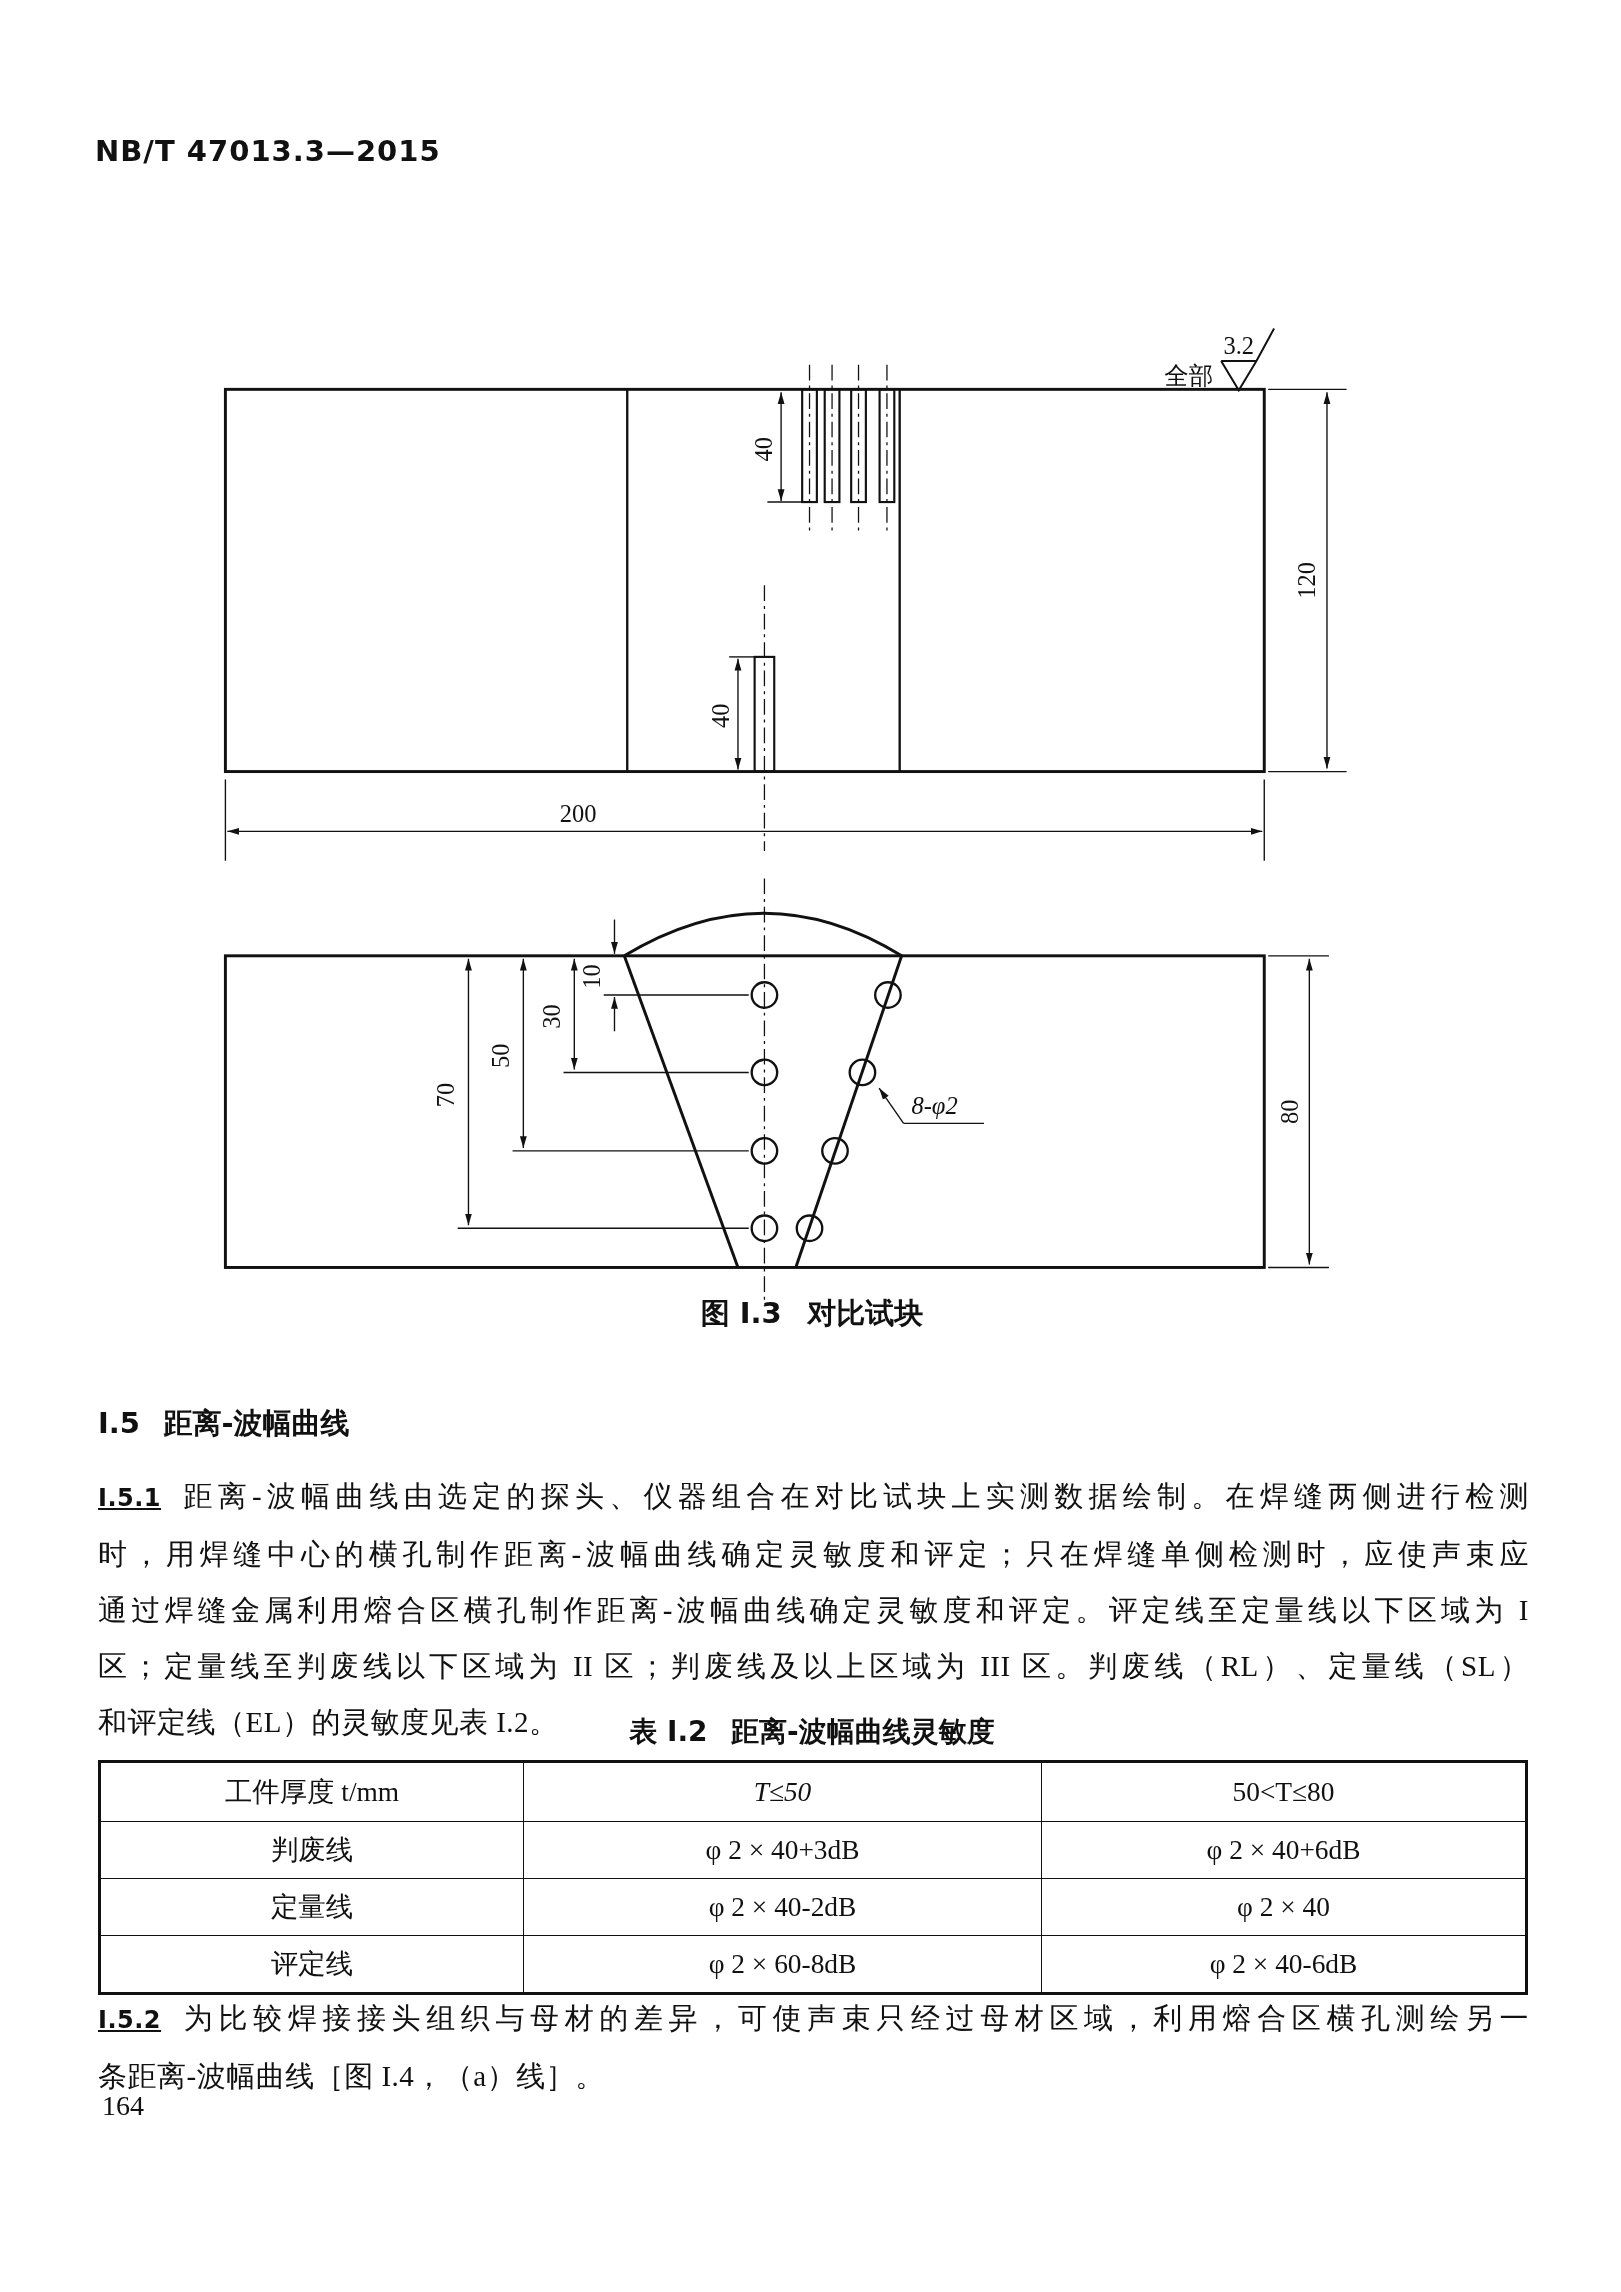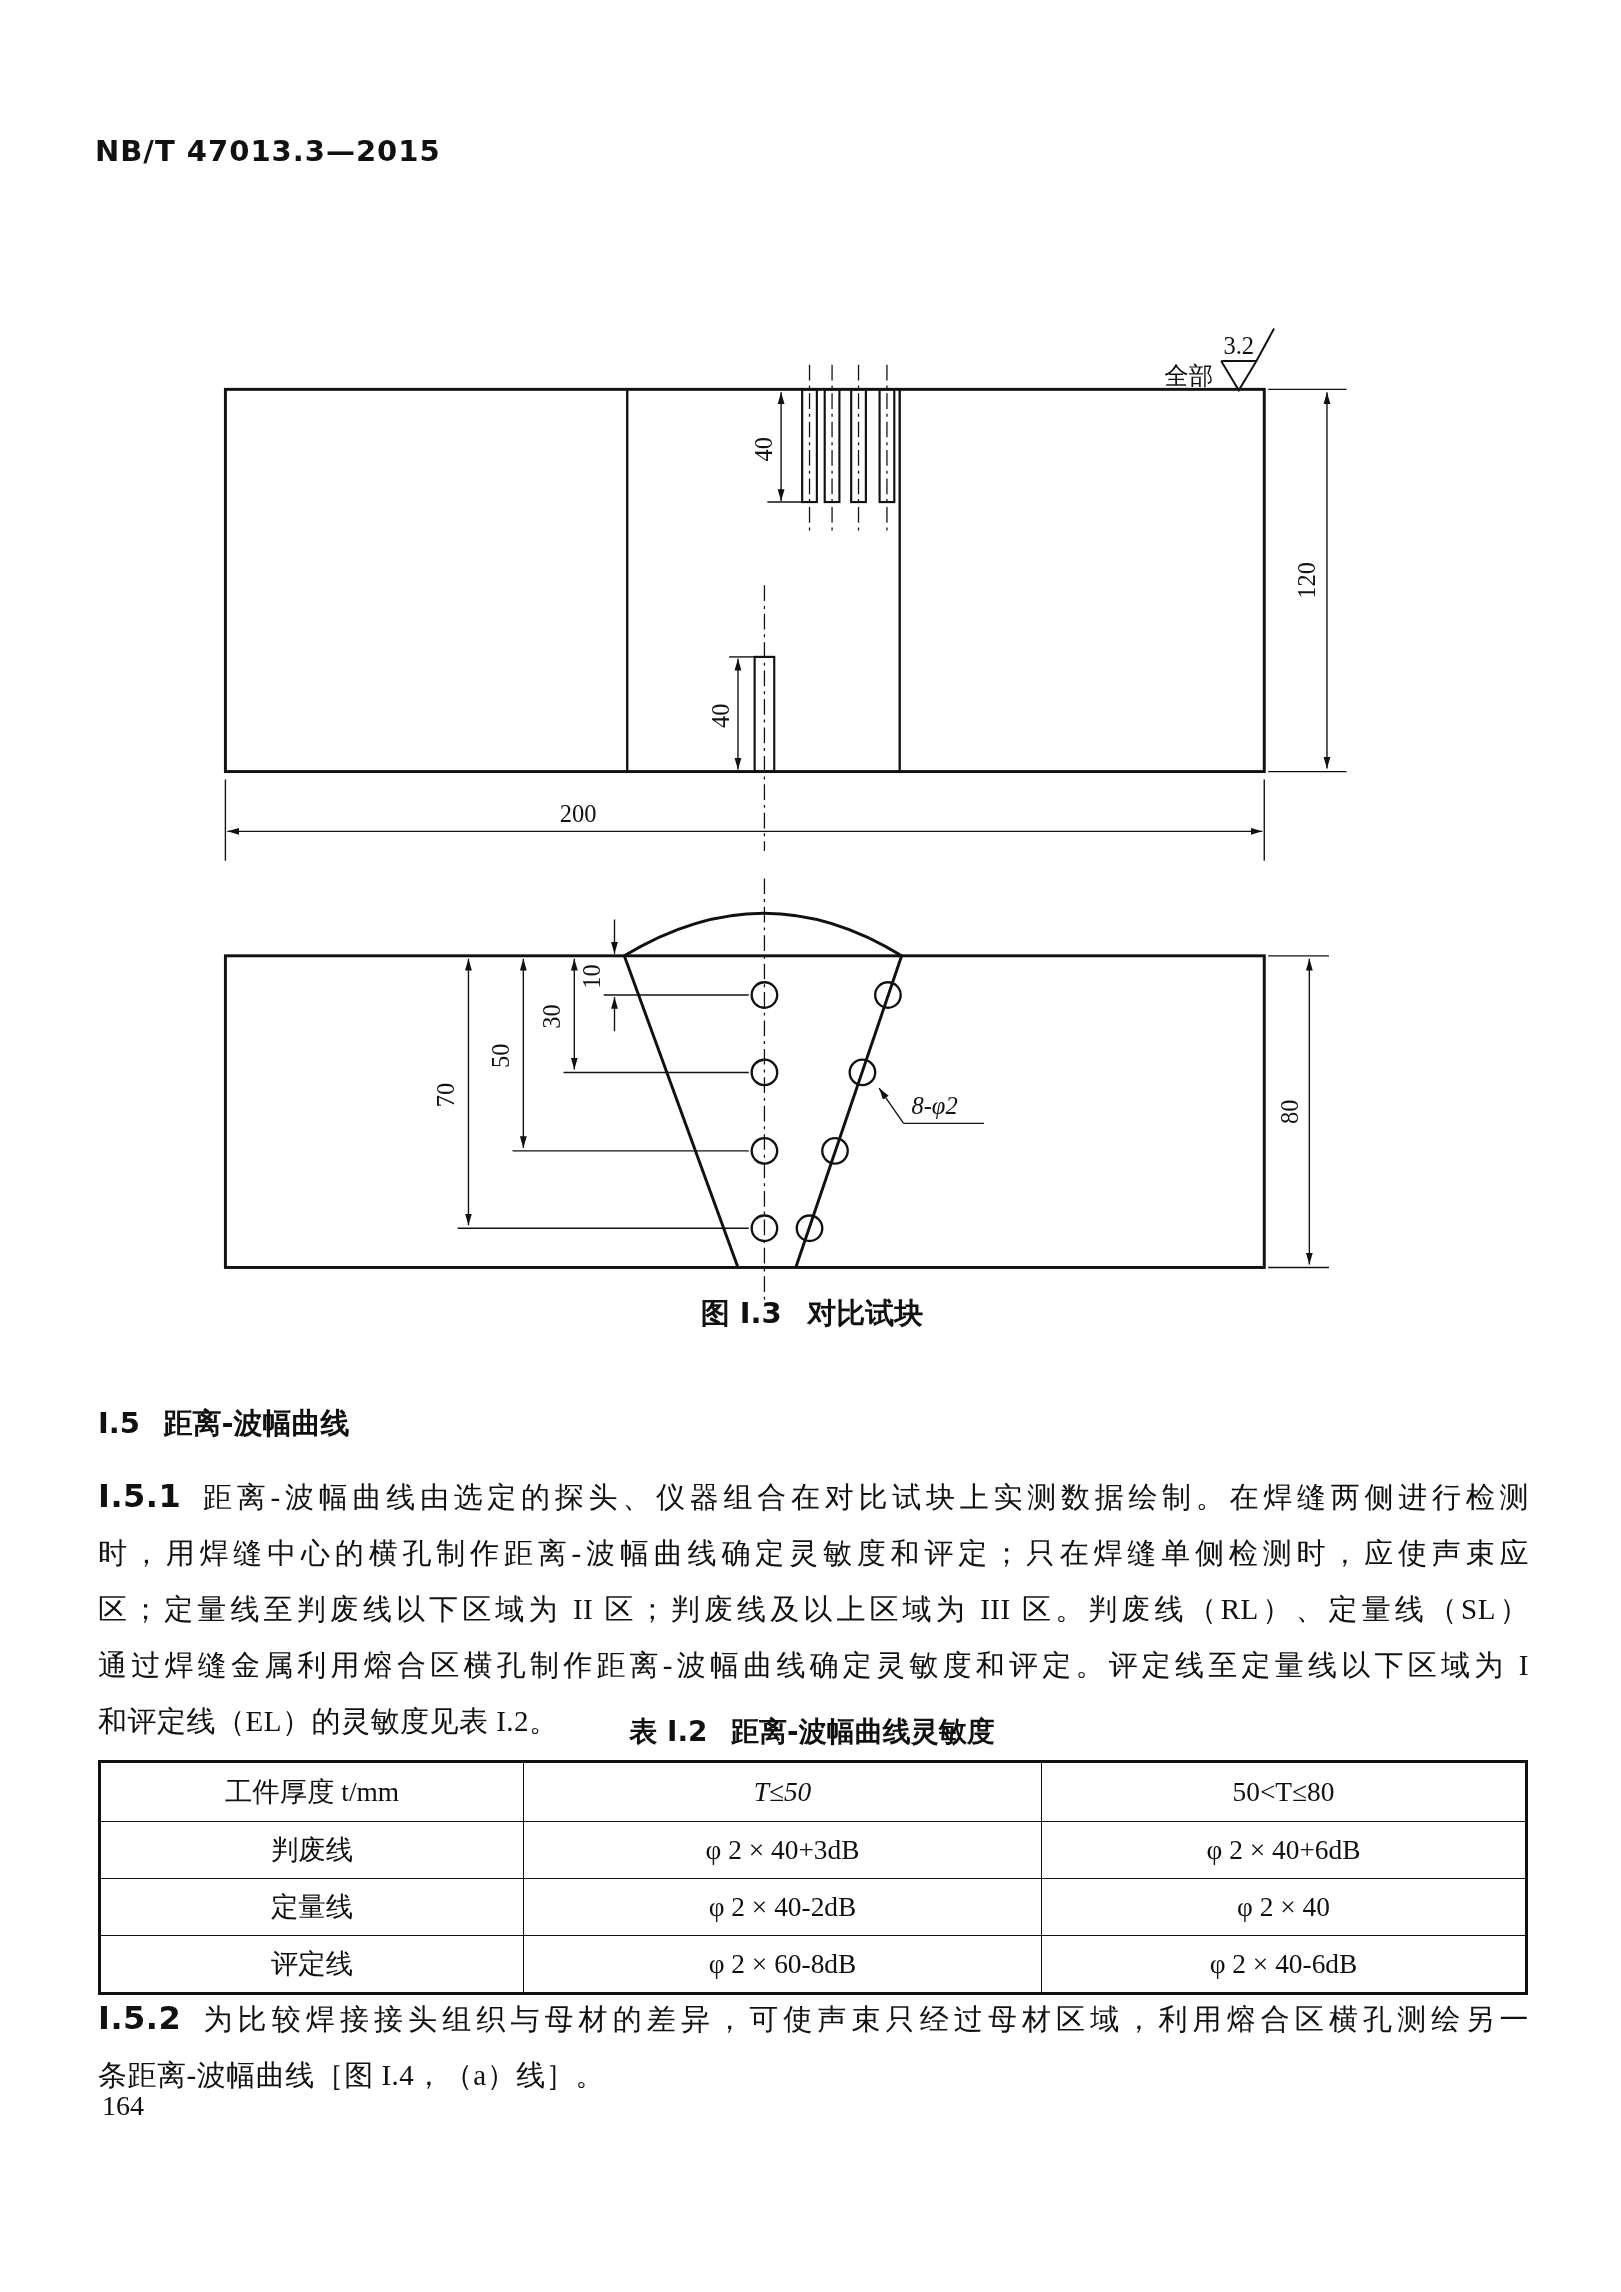--- a/index.html
+++ b/index.html
@@ -23,21 +23,21 @@
   .sec-heading {
     position:absolute; left:98px; top:1404px;
     font-family:"DejaVu Sans","Liberation Sans",sans-serif; font-weight:bold; font-size:29px;
   }
   .sec-heading .gap { display:inline-block; width:23.5px; }
   .para { position:absolute; left:98px; width:1431px; }
   .para-151 { top:1468px; }
   .para-152 { top:1990px; }
   .tline { font-size:29px; line-height:56px; text-align:justify; text-align-last:justify; letter-spacing:0.5px; }
   .tline.short { text-align:left; text-align-last:left; }
-  .cnum { font-family:"DejaVu Sans","Liberation Sans",sans-serif; font-weight:bold; margin-right:17.6px; font-size:32px; }
+  .cnum { font-family:"DejaVu Sans","Liberation Sans",sans-serif; font-weight:bold; margin-right:17.6px; font-size:24px;text-decoration:underline; }
   .tbl-title {
     position:absolute; left:98px; top:1713px; width:1428px; text-align:center;
     font-family:"DejaVu Sans","Liberation Sans",sans-serif; font-weight:bold; font-size:28px;
   }
   .tbl-title .gap { display:inline-block; width:23.5px; }
   .tblwrap { position:absolute; left:98px; top:1760px; width:1428px; }
   table.sens { border-collapse:collapse; width:100%; table-layout:fixed; border:3.4px solid #111; }
   table.sens td {
     border:1.8px solid #111; height:54px; text-align:center; vertical-align:middle;
     font-size:27.4px; font-family:"Liberation Serif","DejaVu Serif",serif;
@@ -178,22 +178,22 @@
     <span>图 I.3</span><span class="gap"></span><span>对比试块</span>
   </div>
 
   <div class="sec-heading">
     <span>I.5</span><span class="gap"></span><span>距离-波幅曲线</span>
   </div>
 
   <div class="para para-151">
     <div class="tline"><span class="cnum">I.5.1</span><span>距离-波幅曲线由选定的探头、仪器组合在对比试块上实测数据绘制。在焊缝两侧进行检测</span></div>
     <div class="tline">时，用焊缝中心的横孔制作距离-波幅曲线确定灵敏度和评定；只在焊缝单侧检测时，应使声束应</div>
+    <div class="tline">通过焊缝金属利用熔合区横孔制作距离-波幅曲线确定灵敏度和评定。评定线至定量线以下区域为 I</div>
     <div class="tline">区；定量线至判废线以下区域为 II 区；判废线及以上区域为 III 区。判废线（RL）、定量线（SL）</div>
-    <div class="tline">通过焊缝金属利用熔合区横孔制作距离-波幅曲线确定灵敏度和评定。评定线至定量线以下区域为 I</div>
     <div class="tline short">和评定线（EL）的灵敏度见表 I.2。</div>
   </div>
 
   <div class="tbl-title">
     <span>表 I.2</span><span class="gap"></span><span>距离-波幅曲线灵敏度</span>
   </div>
 
   <div class="tblwrap">
     <table class="sens">
       <colgroup>

